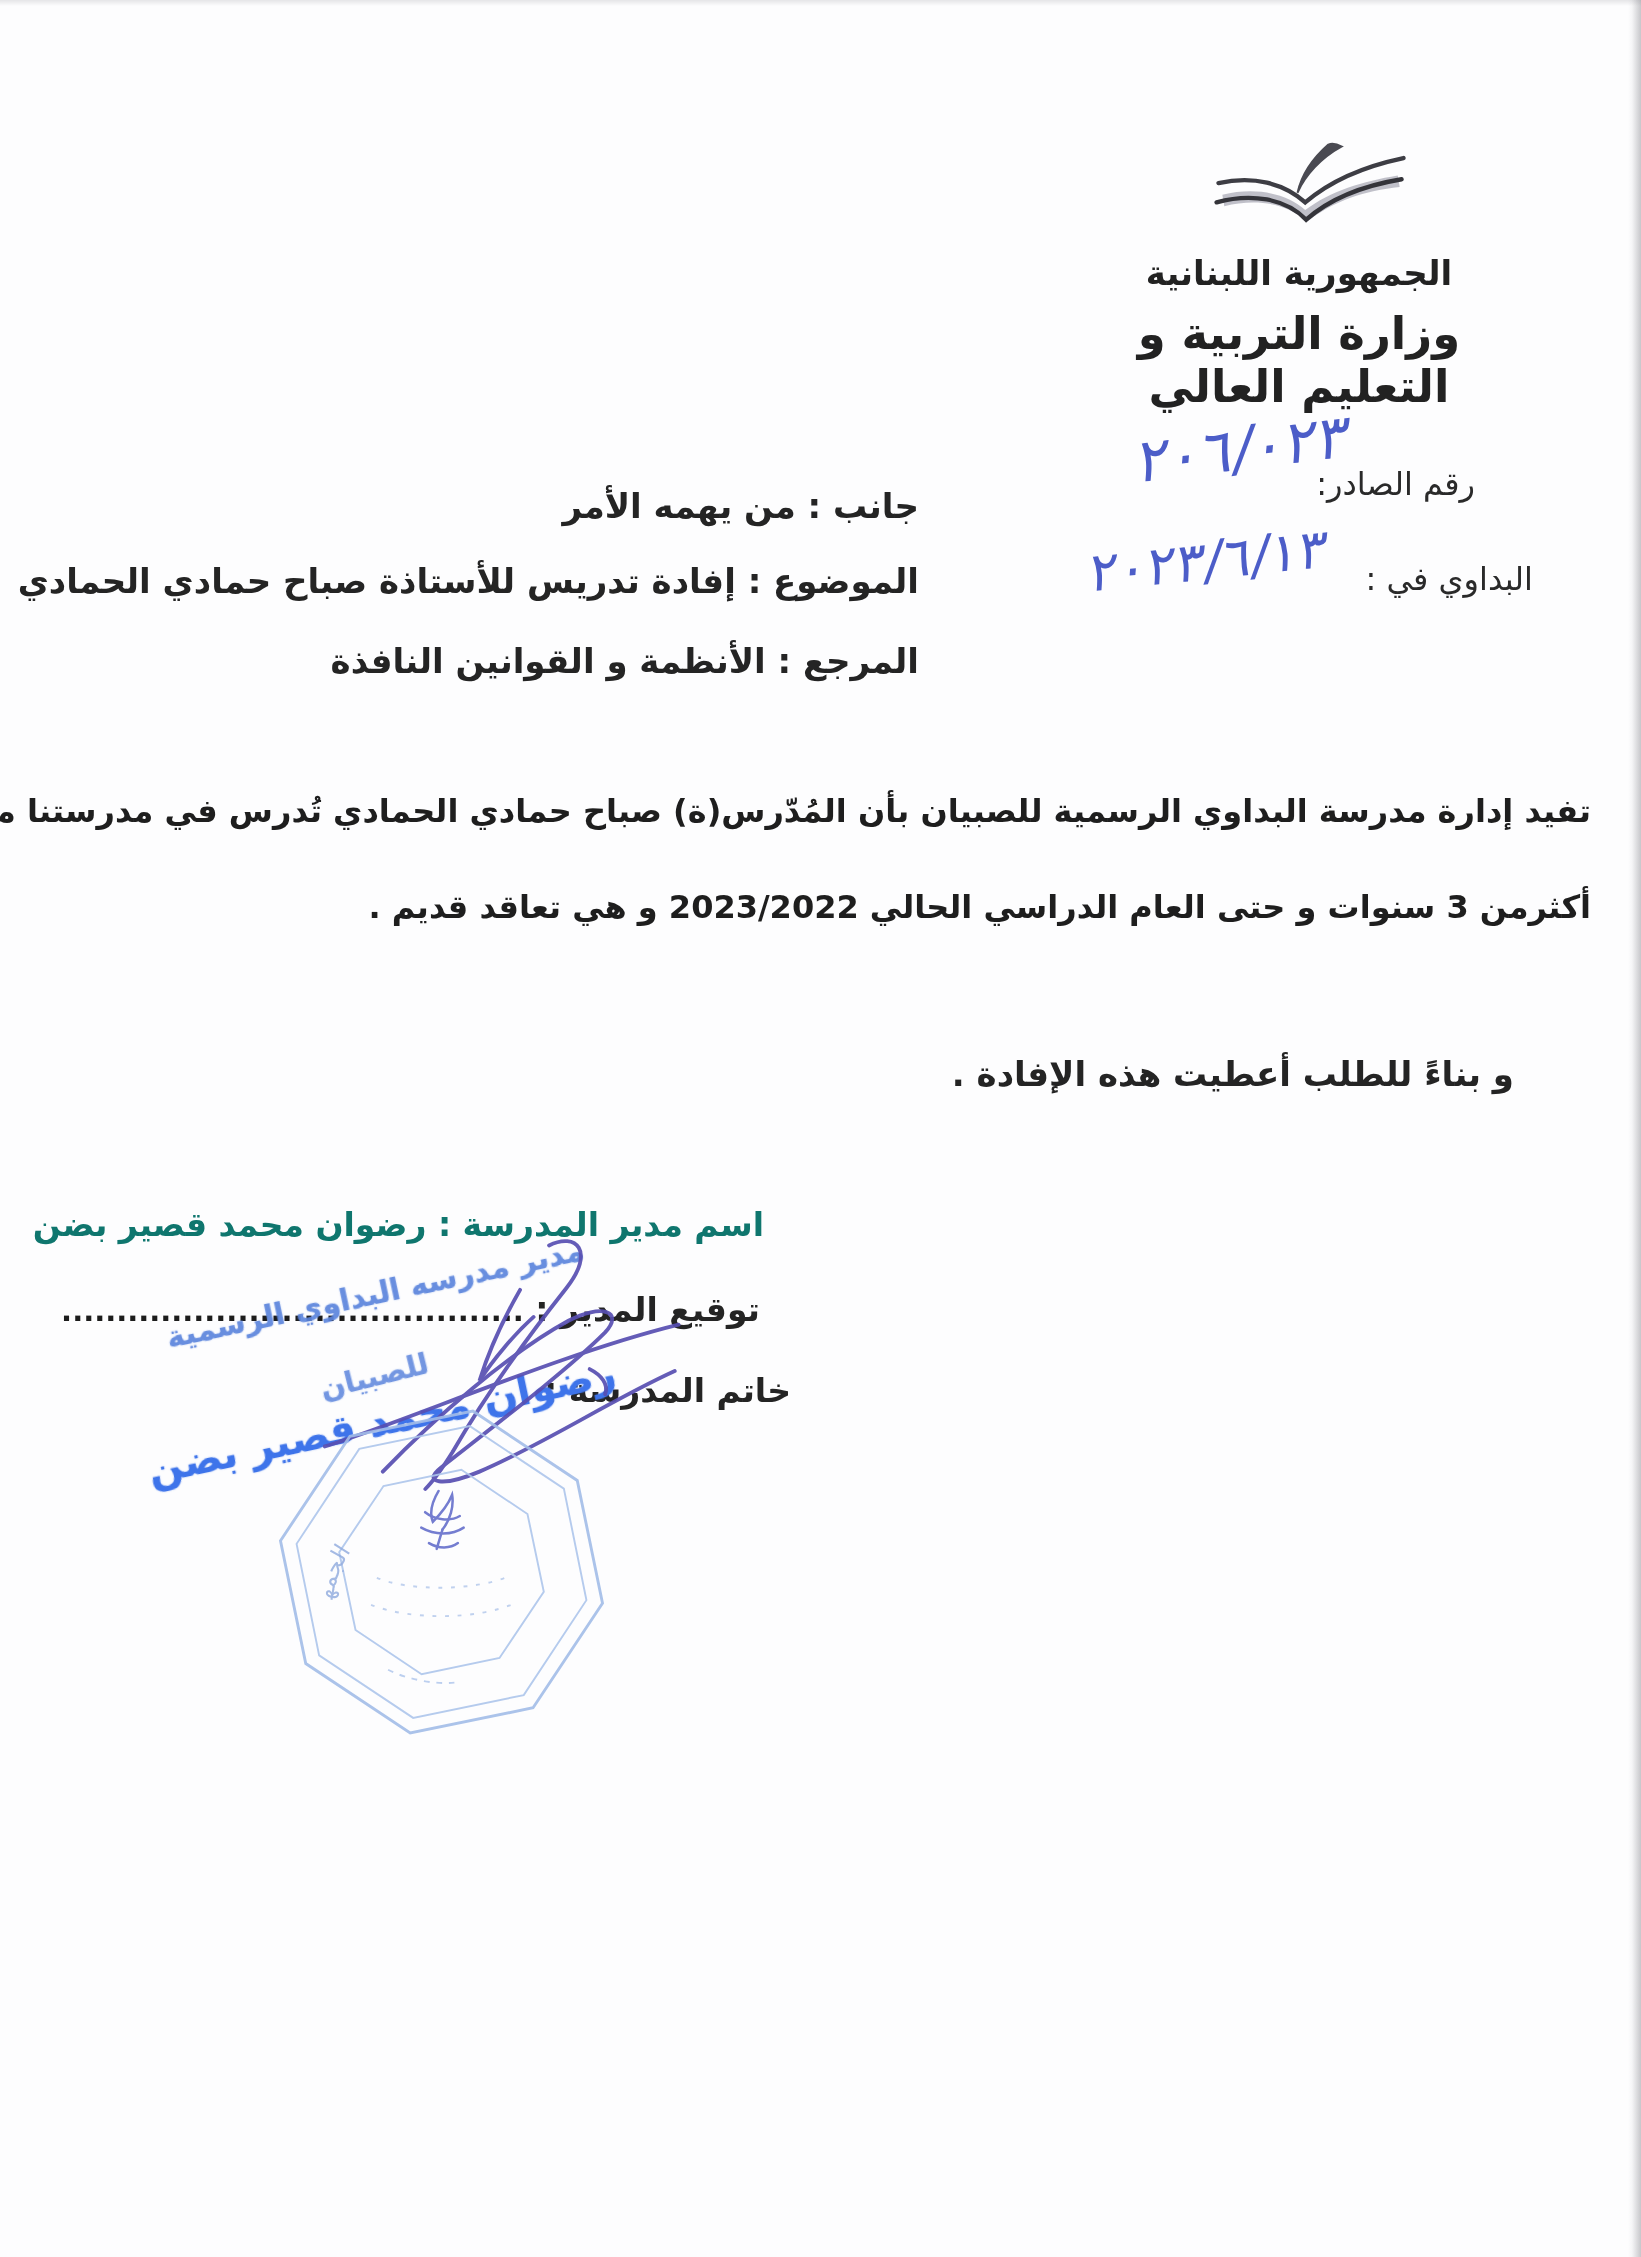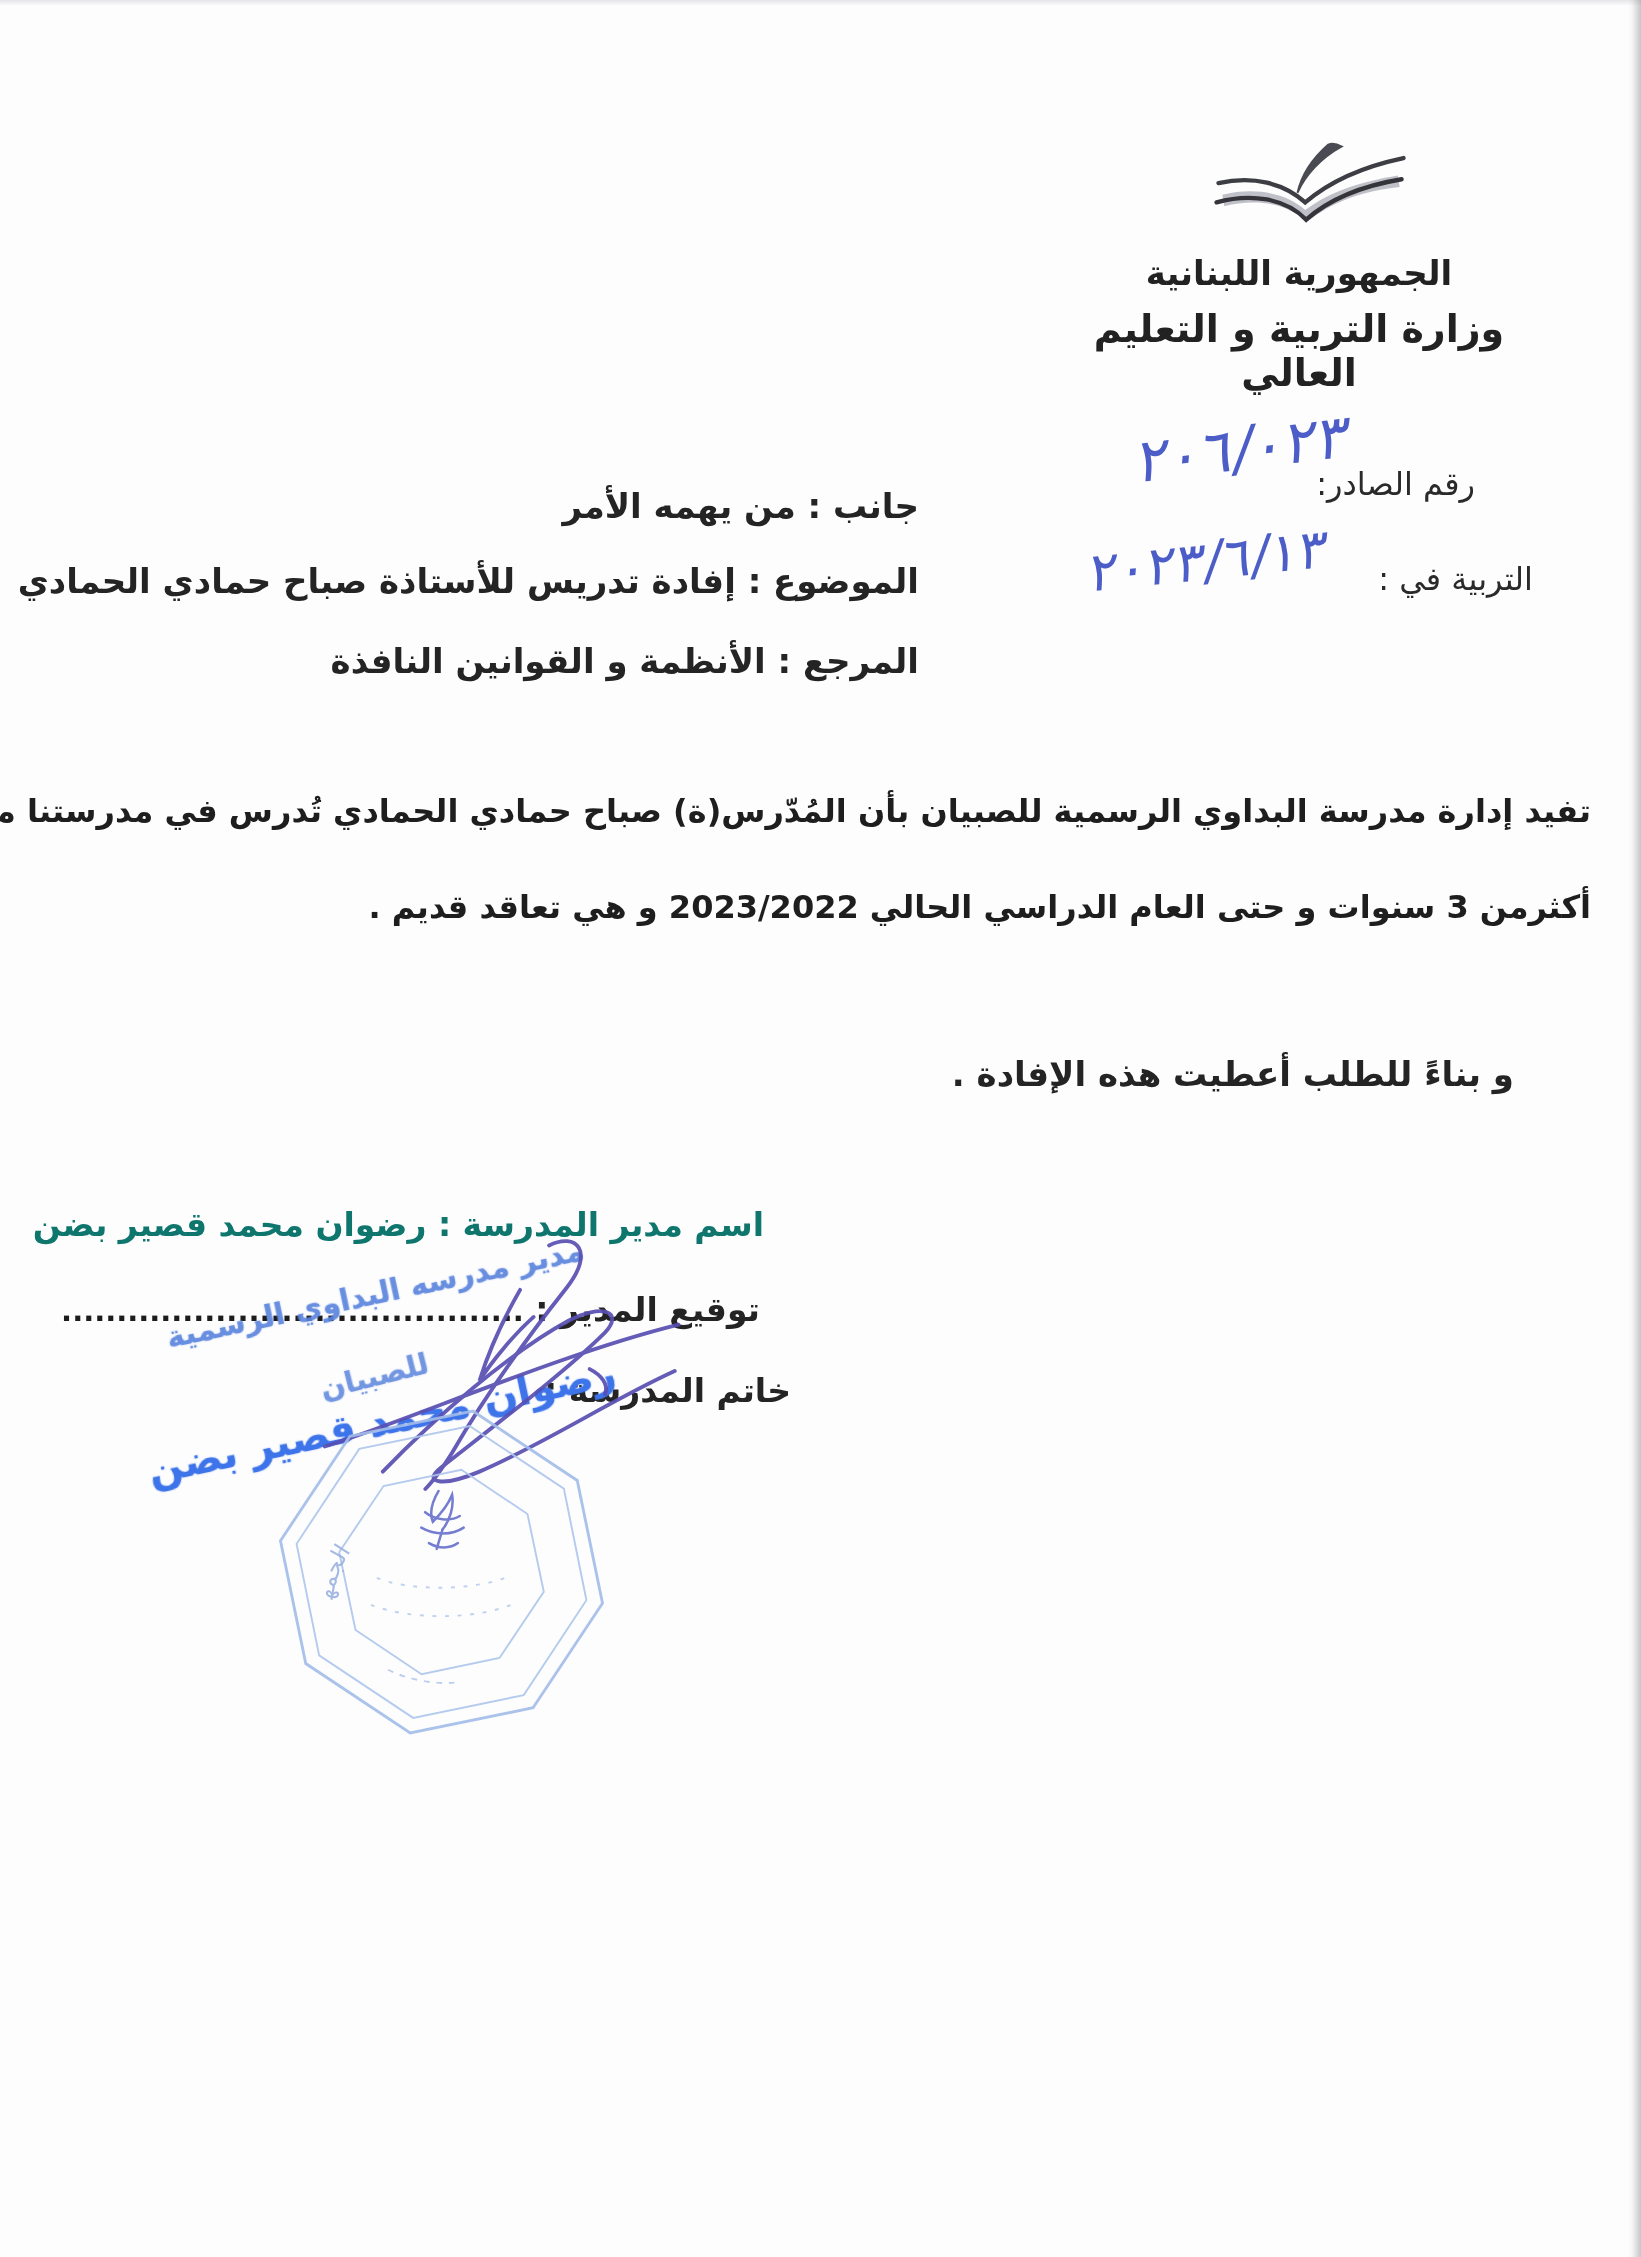--- a/index.html
+++ b/index.html
@@ -9,21 +9,21 @@
   }
   .scan-edge{position:absolute;right:0;top:0;bottom:0;width:12.6px;
     background:linear-gradient(to left, rgba(110,110,118,.38), rgba(110,110,118,.05) 70%, rgba(110,110,118,0));}
   .scan-top{position:absolute;left:0;right:0;top:0;height:5.8px;
     background:linear-gradient(to bottom, rgba(120,120,128,.18), rgba(120,120,128,0));}
 
   .logo{position:absolute;left:1205px;top:133px;}
 
   .letterhead{position:absolute;right:124px;top:253px;width:436px;text-align:center;}
   .letterhead .l1{font-size:34px;font-weight:700;letter-spacing:0.5px;color:#222;}
-  .letterhead .l2{font-size:38px;font-weight:700;margin-top:13.5px;color:#222;}
+  .letterhead .l2{font-size:45px;font-weight:700;margin-top:13.5px;color:#222;}
 
   .meta-label{position:absolute;font-size:32px;font-weight:400;color:#2a2a2a;white-space:nowrap;}
   .issue-label{right:166px;top:465px;}
   .date-label{right:108px;top:560px;}
 
   .hand{position:absolute;color:#4355c6;white-space:nowrap;direction:ltr;unicode-bidi:bidi-override;}
   .hand-number{left:1137px;top:413px;font-size:60px;letter-spacing:5.8px;
     transform:rotate(-7deg) skewX(-12deg);opacity:.95;}
   .hand-date{left:1089px;top:529px;font-size:54px;letter-spacing:2.9px;
     transform:rotate(-6deg) skewX(-10deg);opacity:.95;}
@@ -70,21 +70,21 @@
   </svg>
 
   <div class="letterhead">
     <div class="l1">الجمهورية اللبنانية</div>
     <div class="l2">وزارة التربية و التعليم العالي</div>
   </div>
 
   <div class="meta-label issue-label">رقم الصادر:</div>
   <div class="hand hand-number">٢٠٦/٠٢٣</div>
 
-  <div class="meta-label date-label">التربية في :</div>
+  <div class="meta-label date-label">البداوي في :</div>
   <div class="hand hand-date">٢٠٢٣/٦/١٣</div>
 
   <div class="addr-line recipient">جانب : من يهمه الأمر</div>
   <div class="addr-line reference">المرجع : الأنظمة و القوانين النافذة</div>
   <div class="addr-line subject">الموضوع : إفادة تدريس للأستاذة صباح حمادي الحمادي</div>
 
   <div class="body-line body1">تفيد إدارة مدرسة البداوي الرسمية للصبيان  بأن المُدّرس(ة) صباح حمادي الحمادي تُدرس في مدرستنا  منذ</div>
   <div class="body-line body2">أكثرمن 3 سنوات و حتى العام الدراسي الحالي 2023/2022 و هي تعاقد قديم .</div>
   <div class="closing">و بناءً للطلب أعطيت هذه الإفادة .</div>
 

